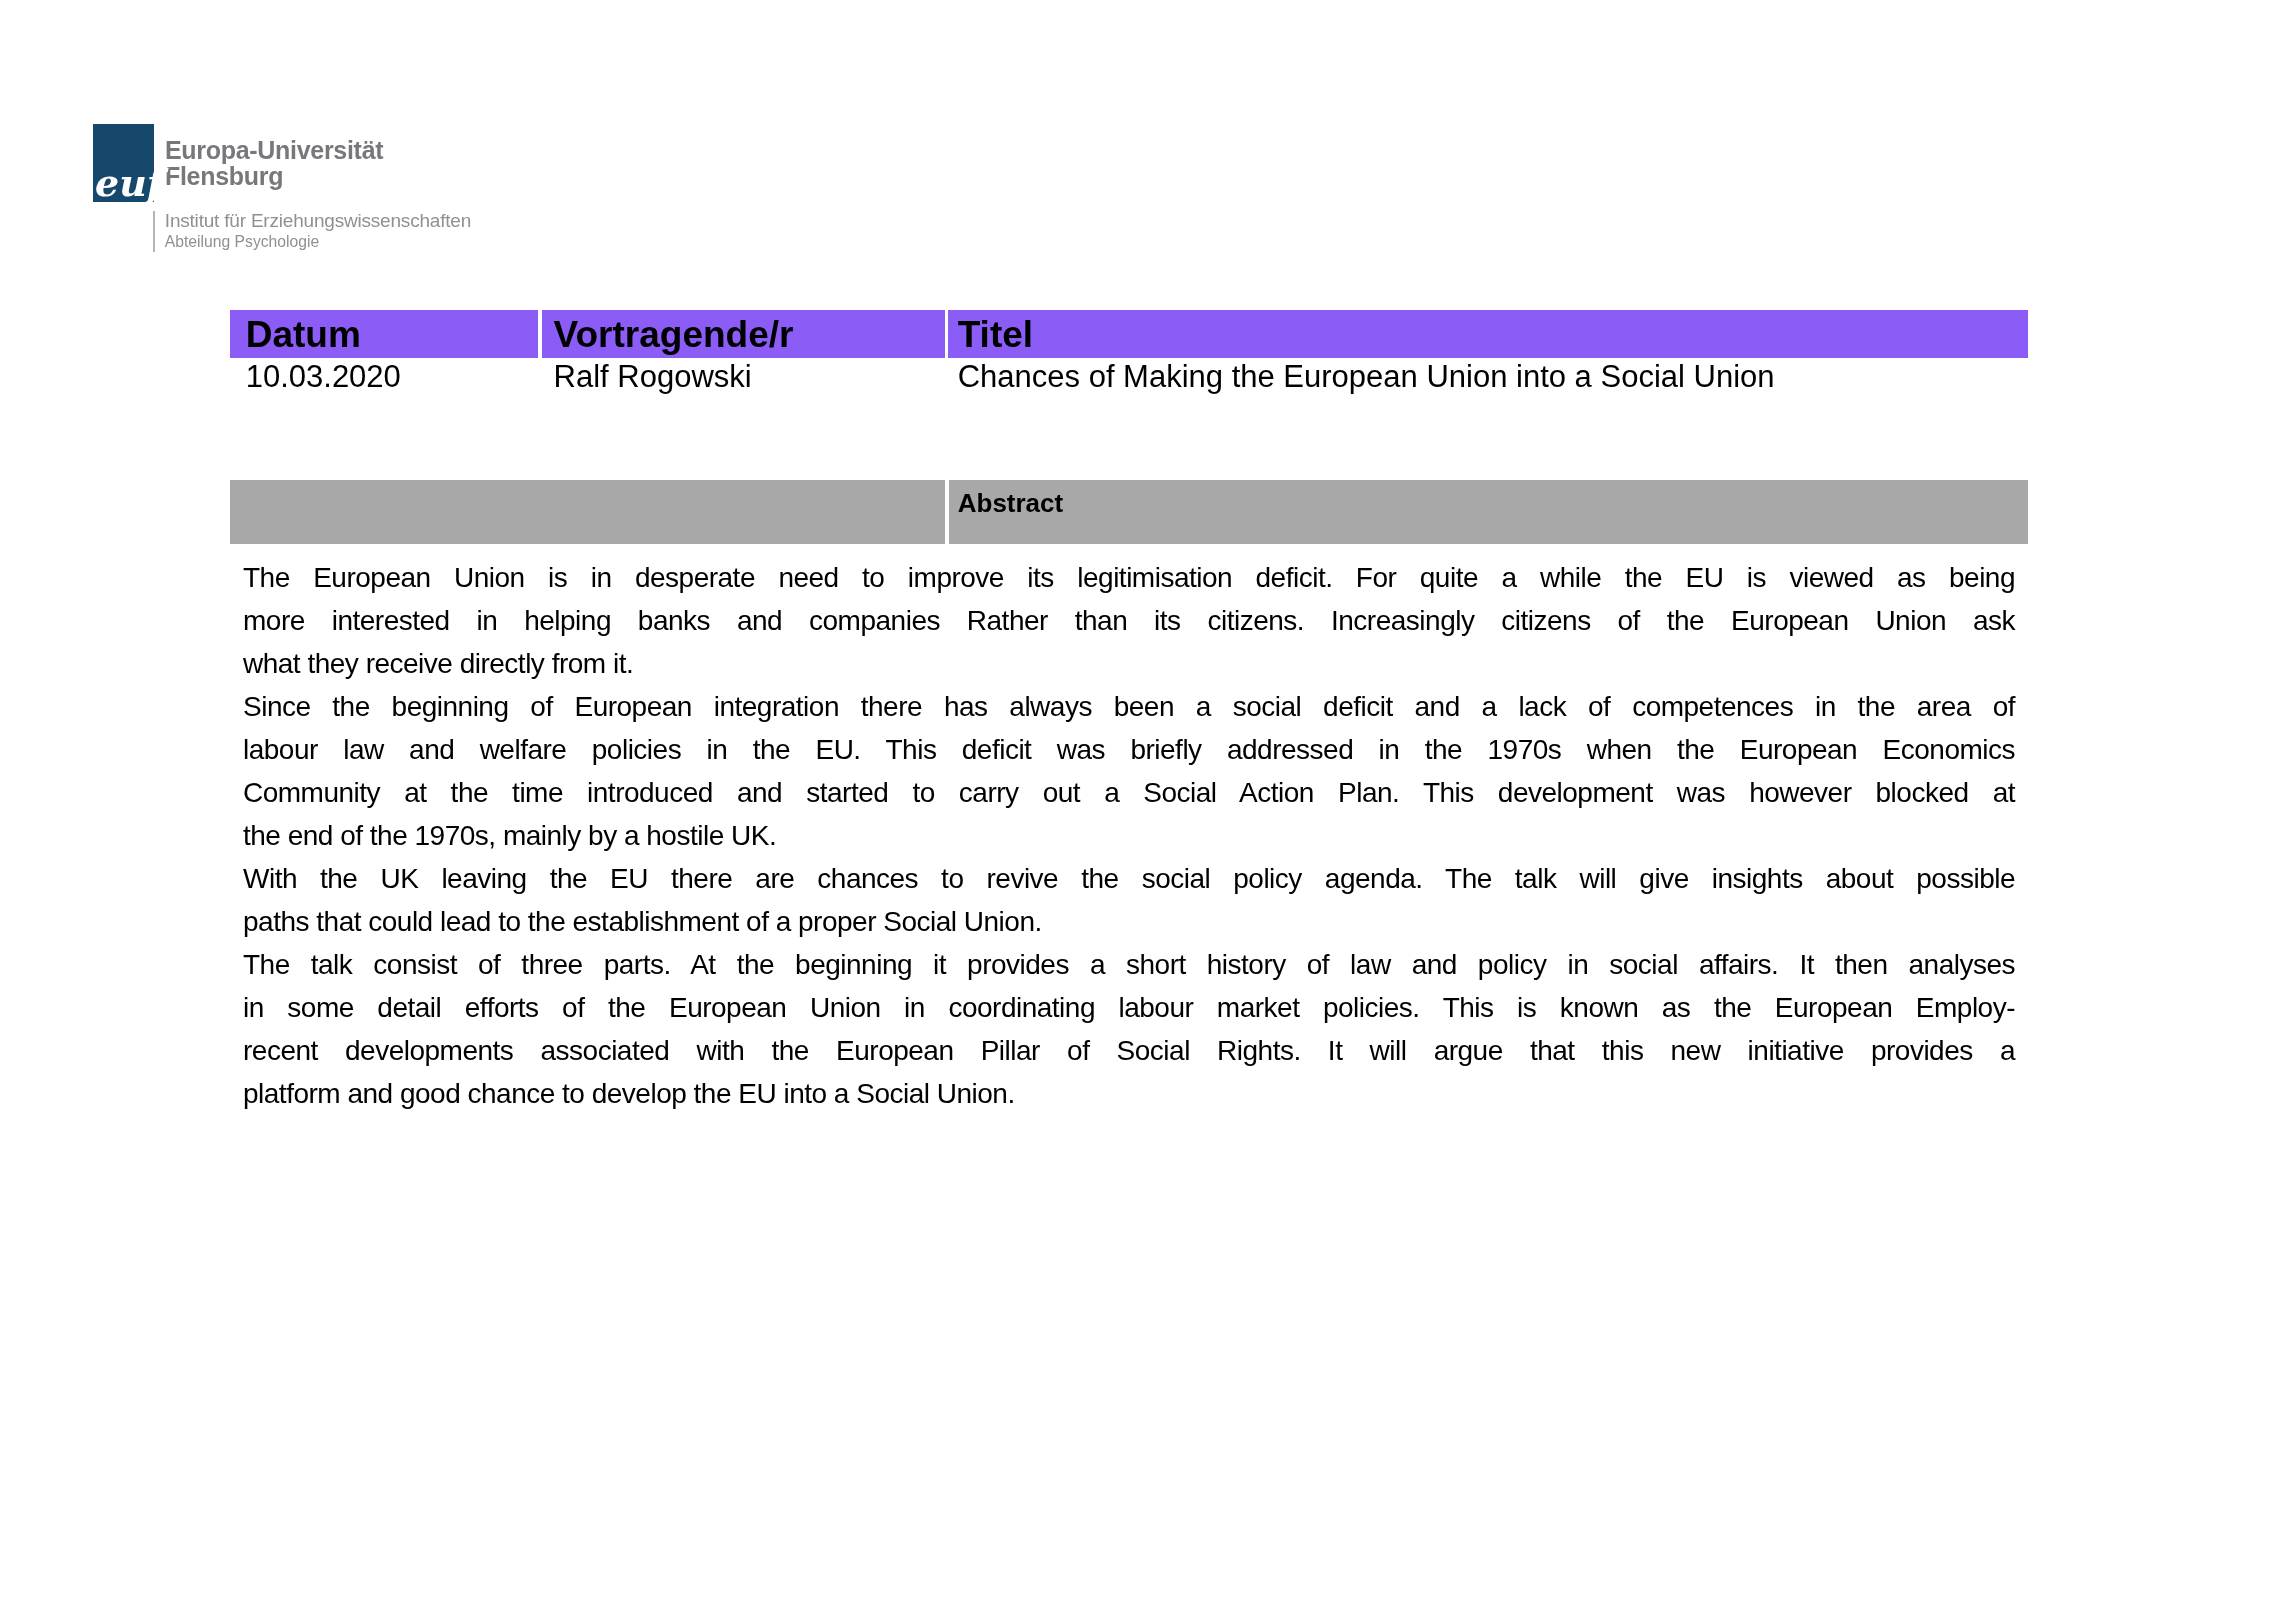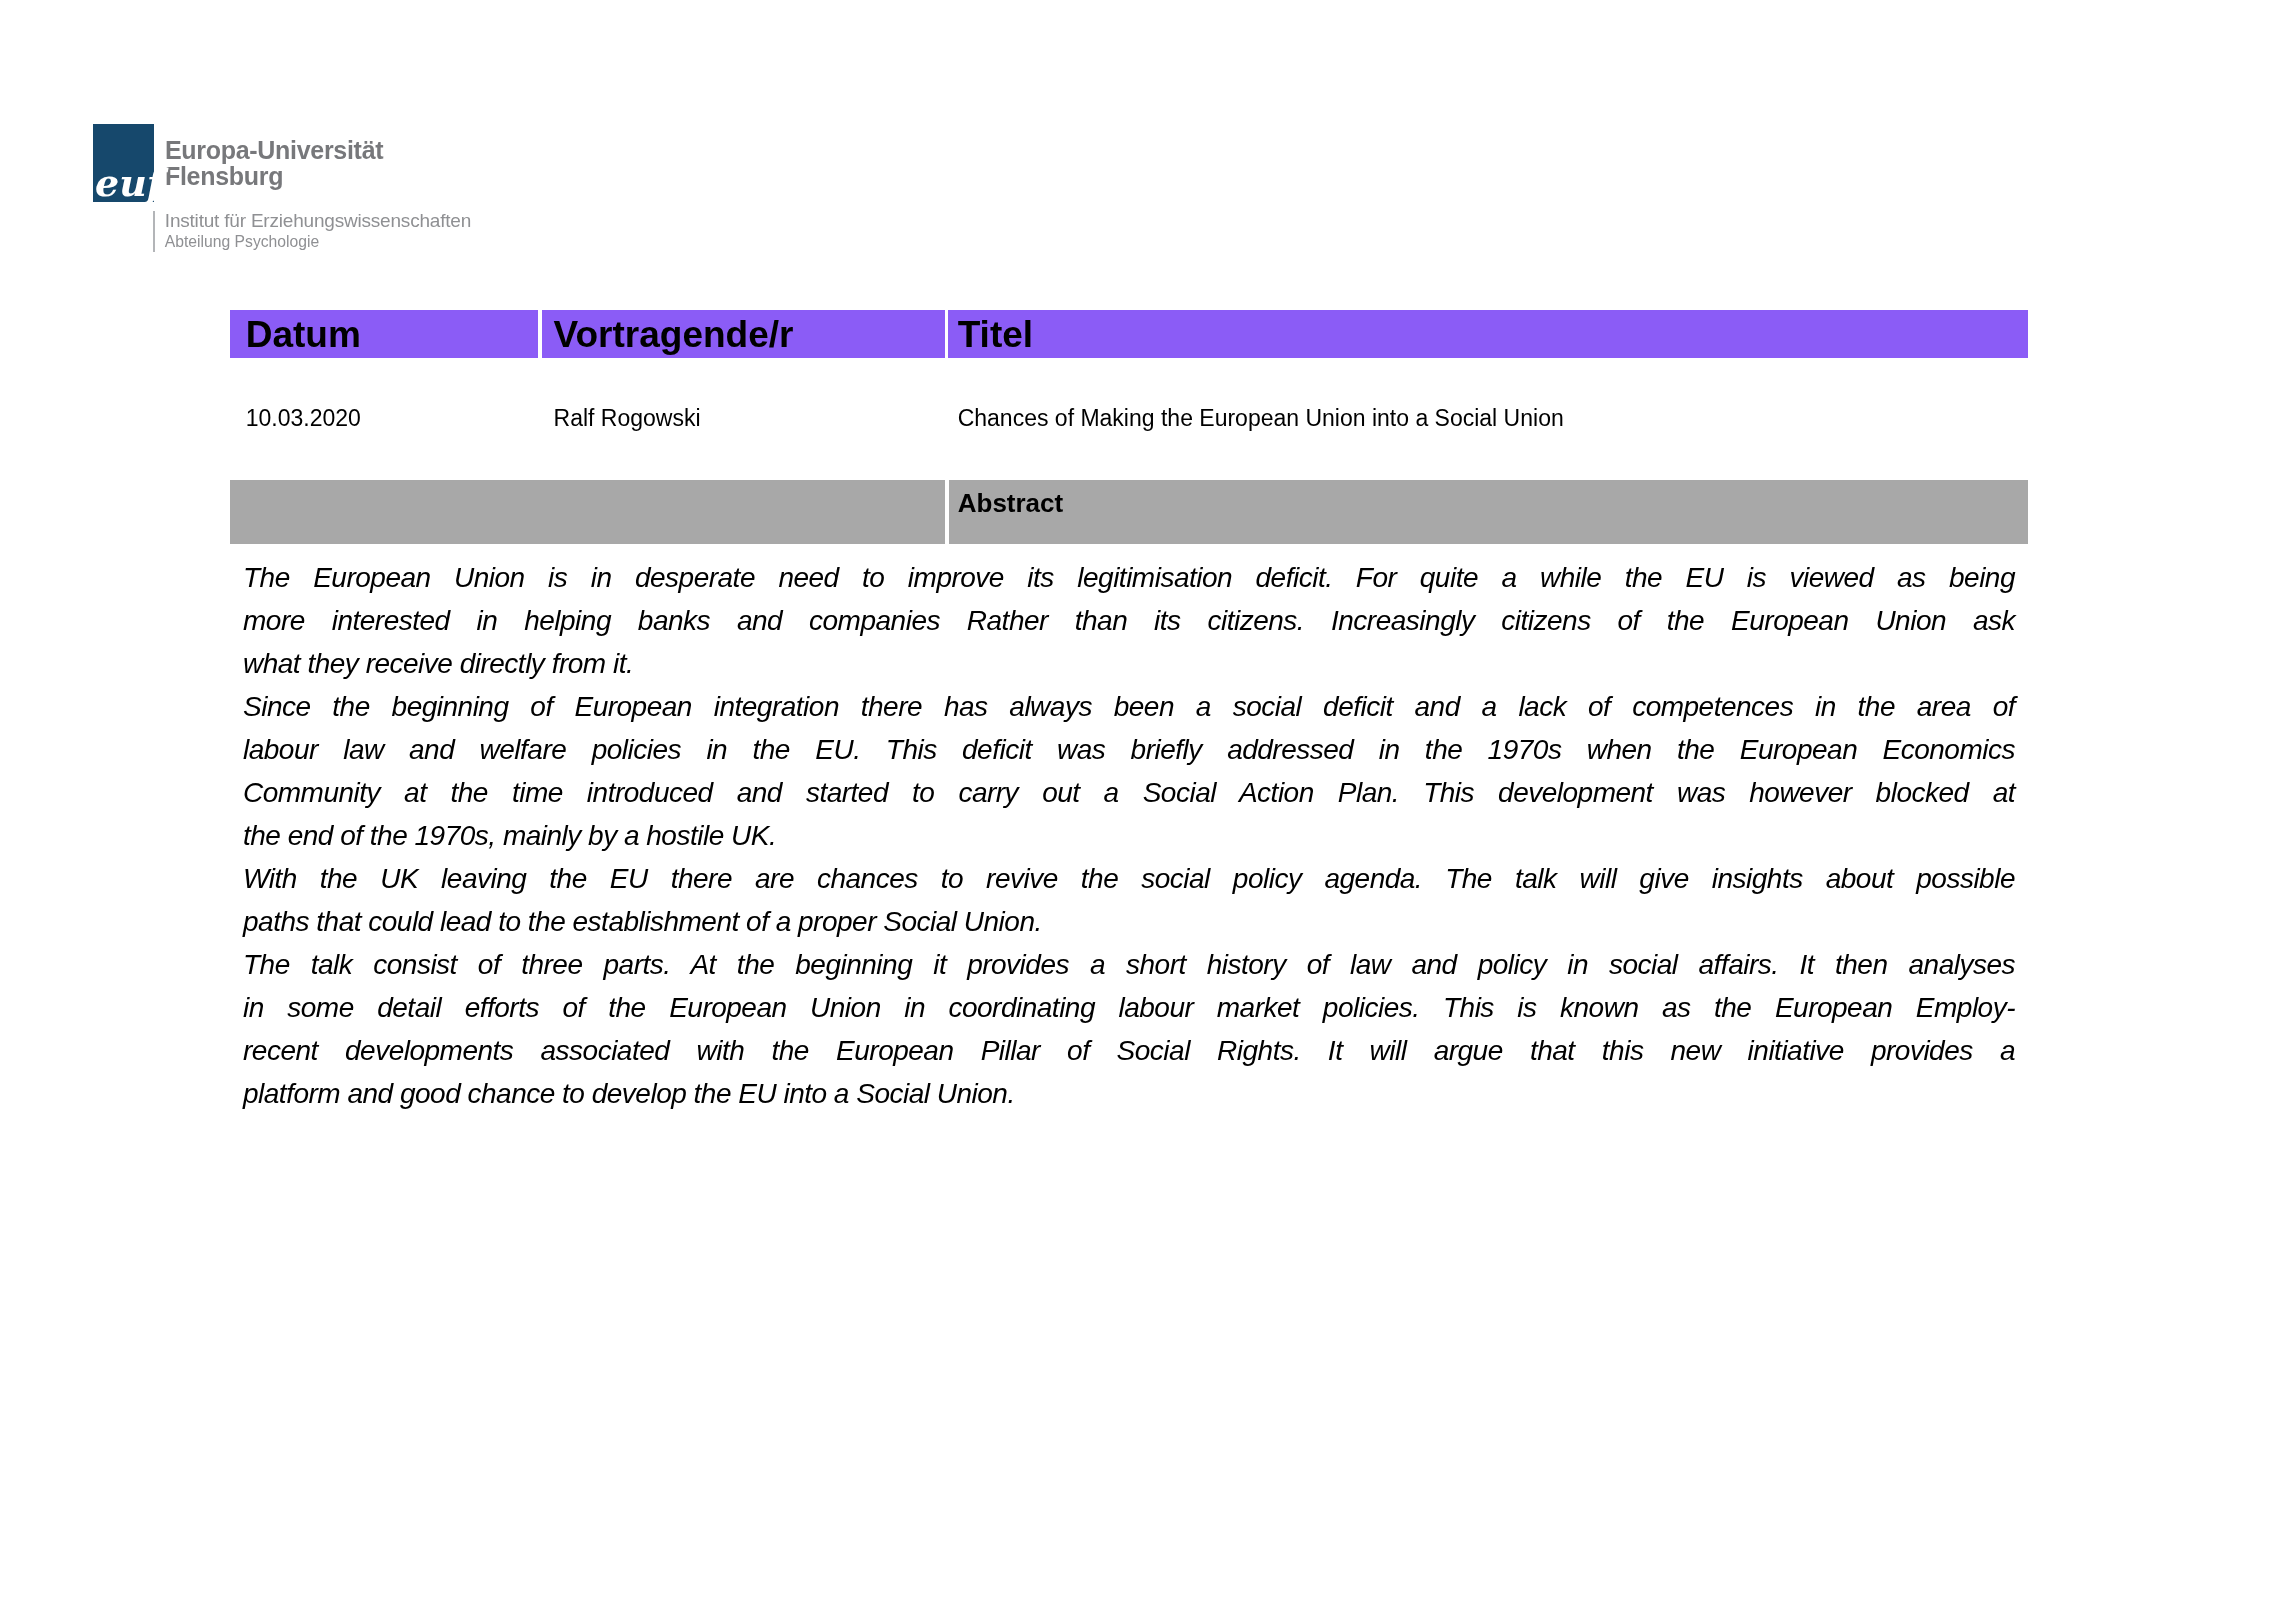--- a/index.html
+++ b/index.html
@@ -65,43 +65,42 @@
   .c2 { width: 403px; }
   .c3 { width: 1080px; }
   .c12 { width: 715px; }
   .th.c1, .td.c1 { padding-left: 15.7px; }
   .th.c2, .td.c2 { padding-left: 11.8px; }
   .th.c3, .td.c3 { padding-left: 9.2px; }
 
   .trow { height: 122px; }
   .td {
     box-sizing: border-box;
-    padding-top: 42px;
-    font-size: 23px; line-height: 37px;
+    font-size: 31px; line-height: 37px;
     white-space: nowrap;
   }
 
   .abshead { height: 64px; }
   .ab { background: #a8a8a8; box-sizing: border-box; }
   .ablabel {
     font-weight: bold; font-size: 26px; line-height: 47px;
     padding-left: 9.2px;
   }
 
   
   .abstract {
     margin-top: 11.8px;
     box-sizing: border-box;
     width: 1798px;
     padding: 0 13px;
     font-size: 28px; line-height: 43px;
     letter-spacing: -0.5px;
     color: #000000;
   }
-  .abs-line { text-align: justify; text-align-last: justify; font-style: italic; }
+  .abs-line { text-align: justify; text-align-last: justify; }
   .abs-line.last { text-align-last: left; }
 </style>
 </head>
 <body>
 
 <div class="page">
 
   <div class="logo">
     <div class="logo-top">
       <div class="logo-square">

